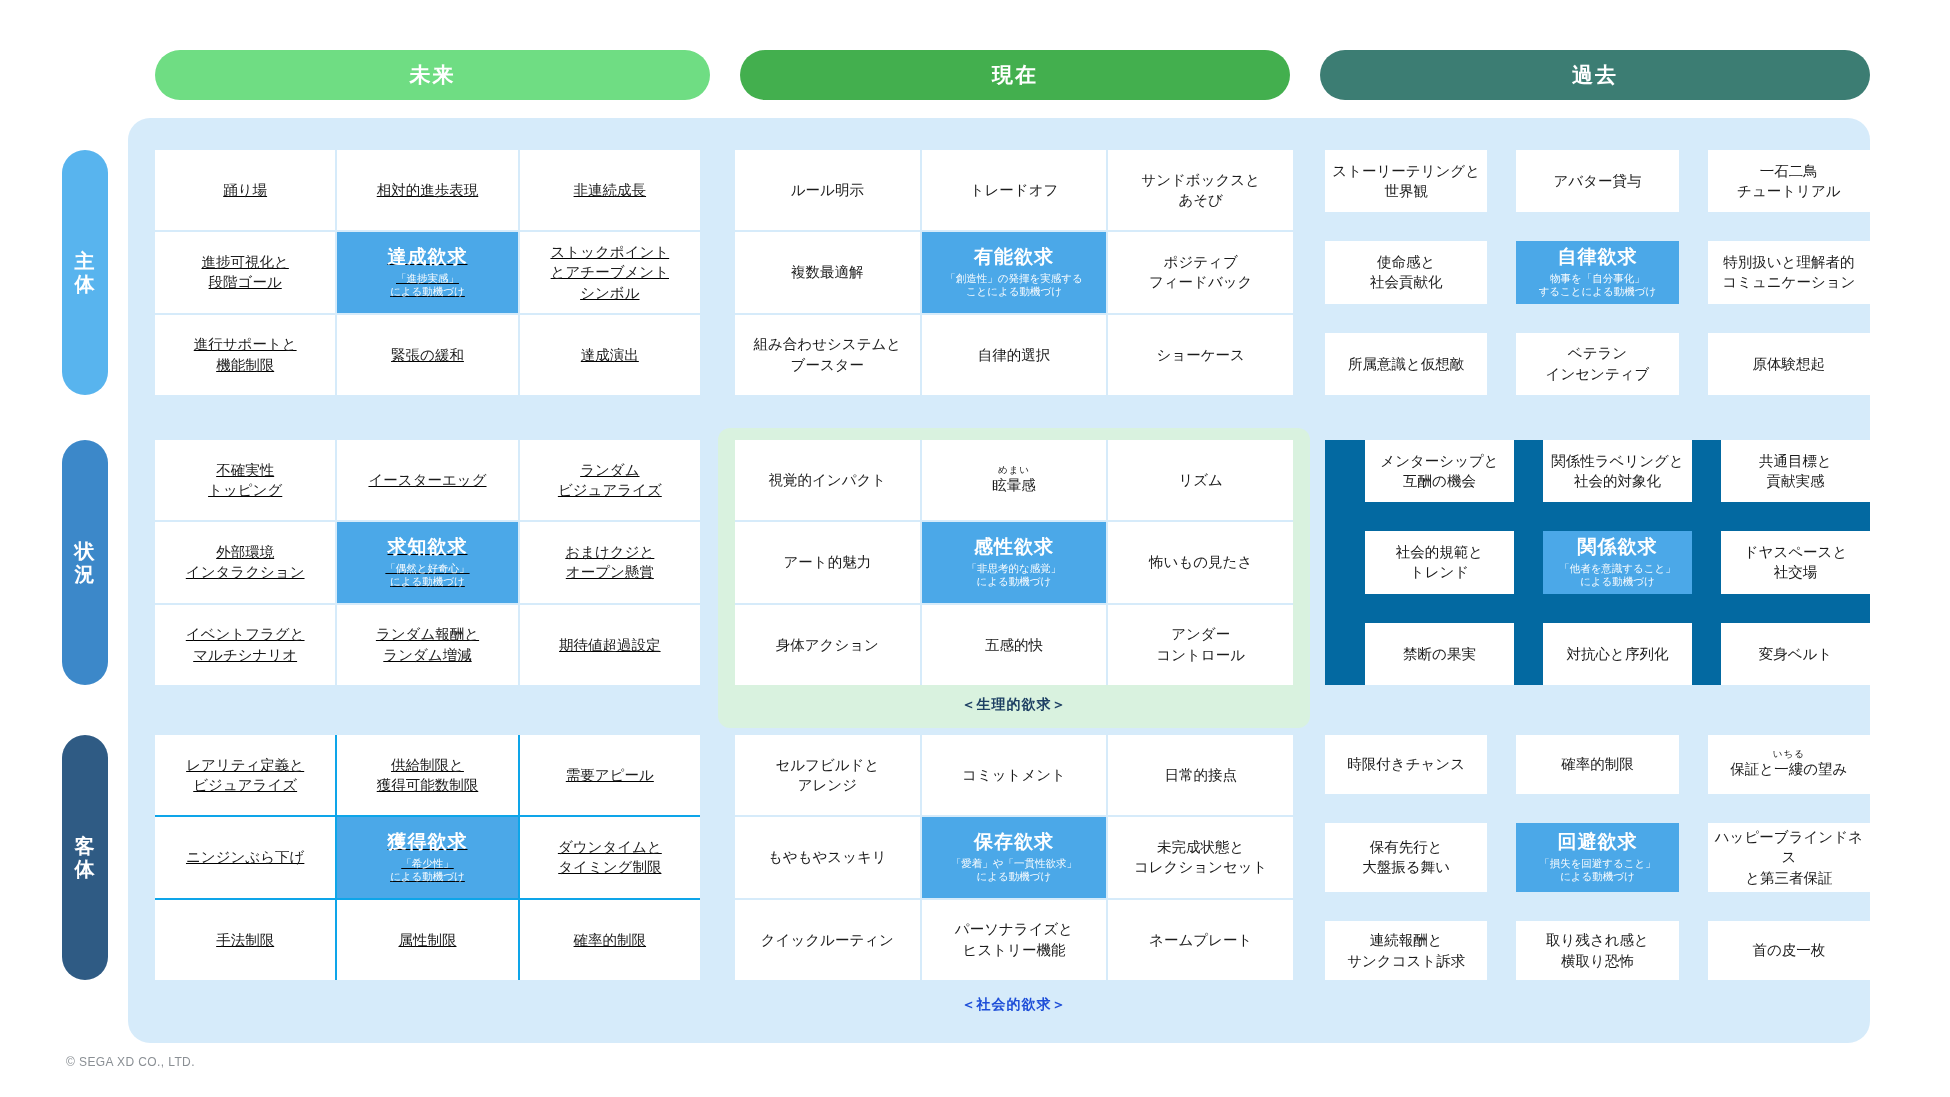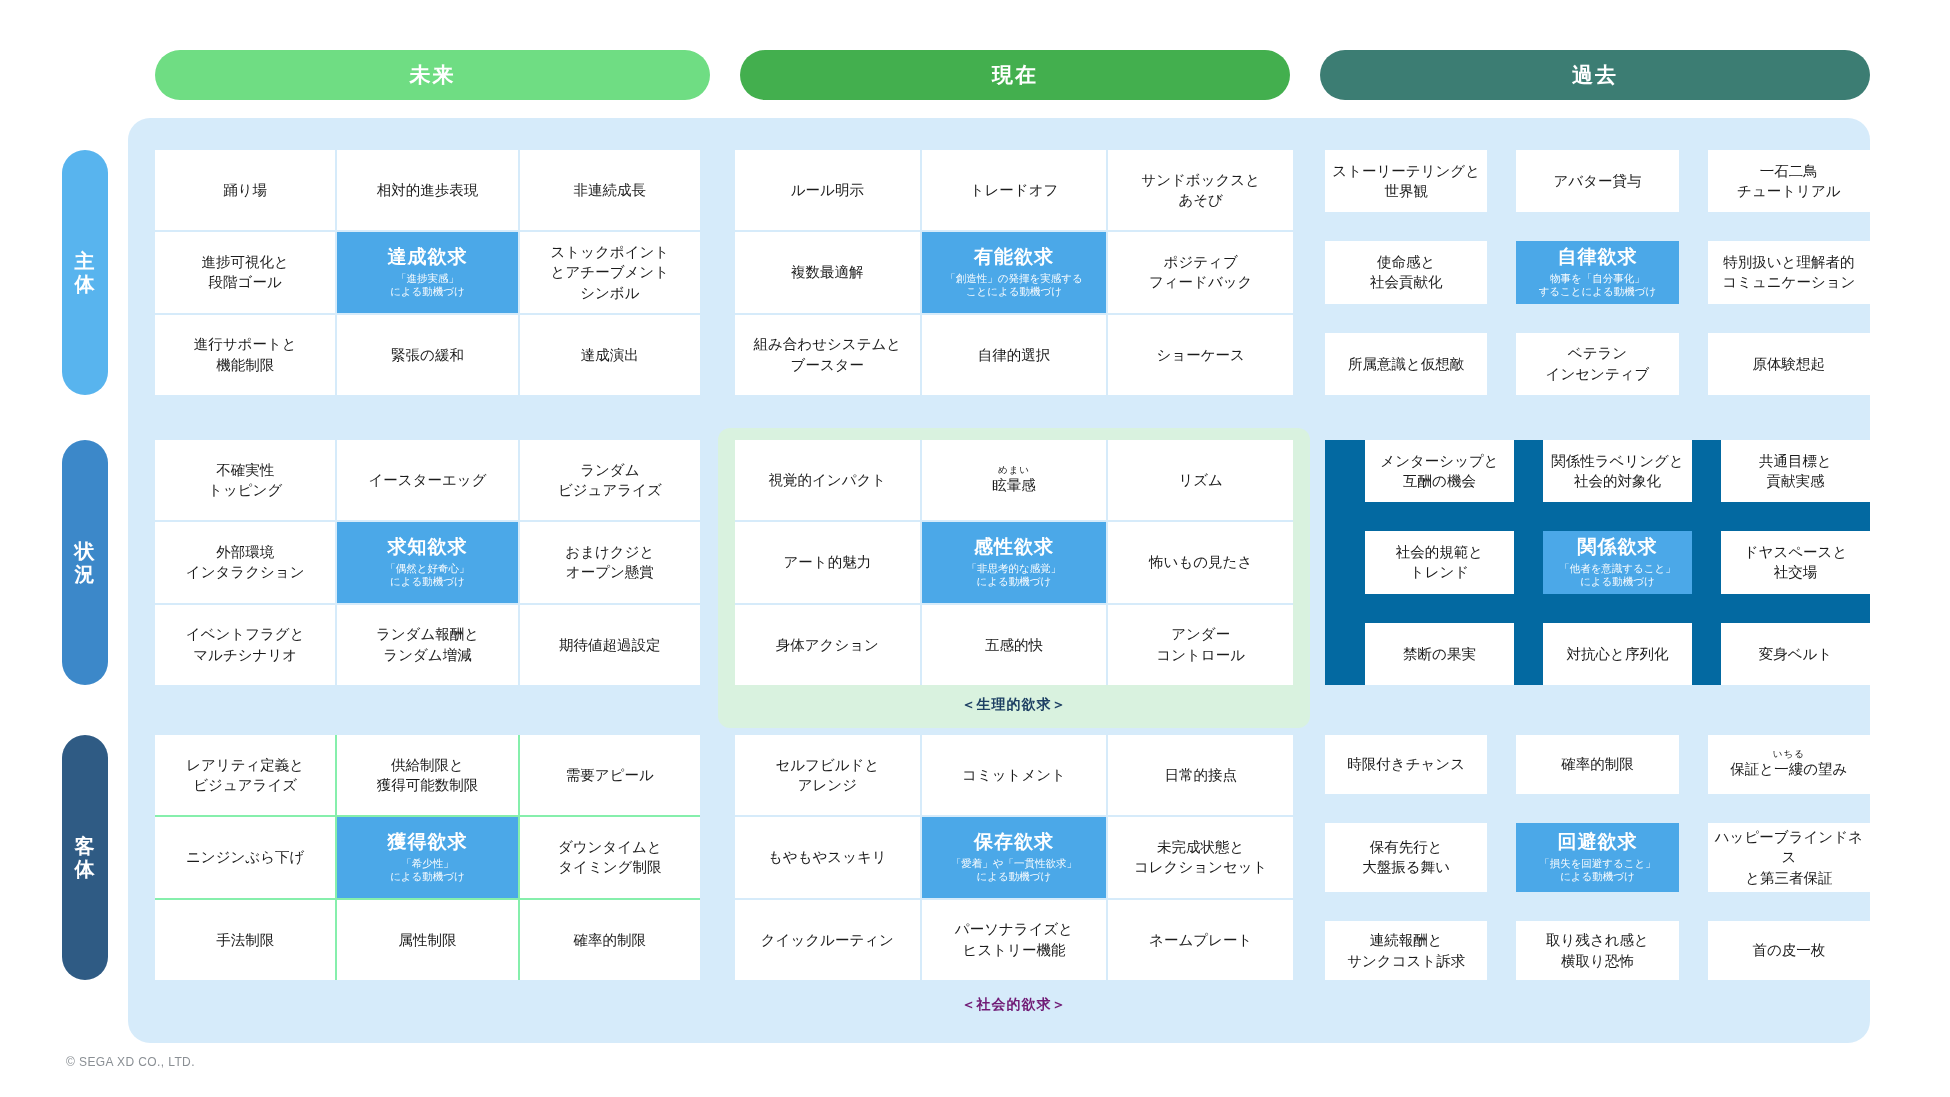--- a/index.html
+++ b/index.html
@@ -77,21 +77,21 @@
   
   .block {
     position: absolute;
     display: grid;
     grid-template-columns: repeat(3, 1fr);
     grid-template-rows: repeat(3, 1fr);
     gap: 2px;
     background: #D6EBFA;
   }
   
-  .block.g0 { left: 155px;  width: 545px; }
+  .block.g0 { left: 155px;  width: 545px; text-decoration: underline; }
   .block.g1 { left: 735px;  width: 558px; }
   .block.g2 { left: 1325px; width: 545px; gap: 29px; }
   
   .block.row0 { top: 150px;  height: 245px; }
   .block.row1 { top: 440px;  height: 245px; }
   .block.row2 { top: 735px;  height: 245px; }
 
   .cell {
     background: #ffffff;
     display: flex;
@@ -156,21 +156,21 @@
     letter-spacing: 1px;
   }
   .blue-caption {
     position: absolute;
     left: 718px;
     top: 996px;
     width: 592px;
     text-align: center;
     font-size: 14px;
     font-weight: bold;
-    color: #701a75;
+    color: #1d4ed8;
     letter-spacing: 1px;
   }
 
   
   .footer {
     position: absolute;
     left: 66px;
     top: 1055px;
     font-size: 12px;
     color: #8a8f94;
@@ -423,21 +423,21 @@
         <div class="txt">禁断の果実</div>
       </div>
       <div class="cell">
         <div class="txt">対抗心と序列化</div>
       </div>
       <div class="cell">
         <div class="txt">変身ベルト</div>
       </div>
     </div>
 
-  <div class="block row2 g0" style="background: #86efac;">
+  <div class="block row2 g0" style="background: #0ea5e9;">
       <div class="cell">
         <div class="txt">レアリティ定義と
 ビジュアライズ</div>
       </div>
       <div class="cell">
         <div class="txt">供給制限と
 獲得可能数制限</div>
       </div>
       <div class="cell">
         <div class="txt">需要アピール</div>

